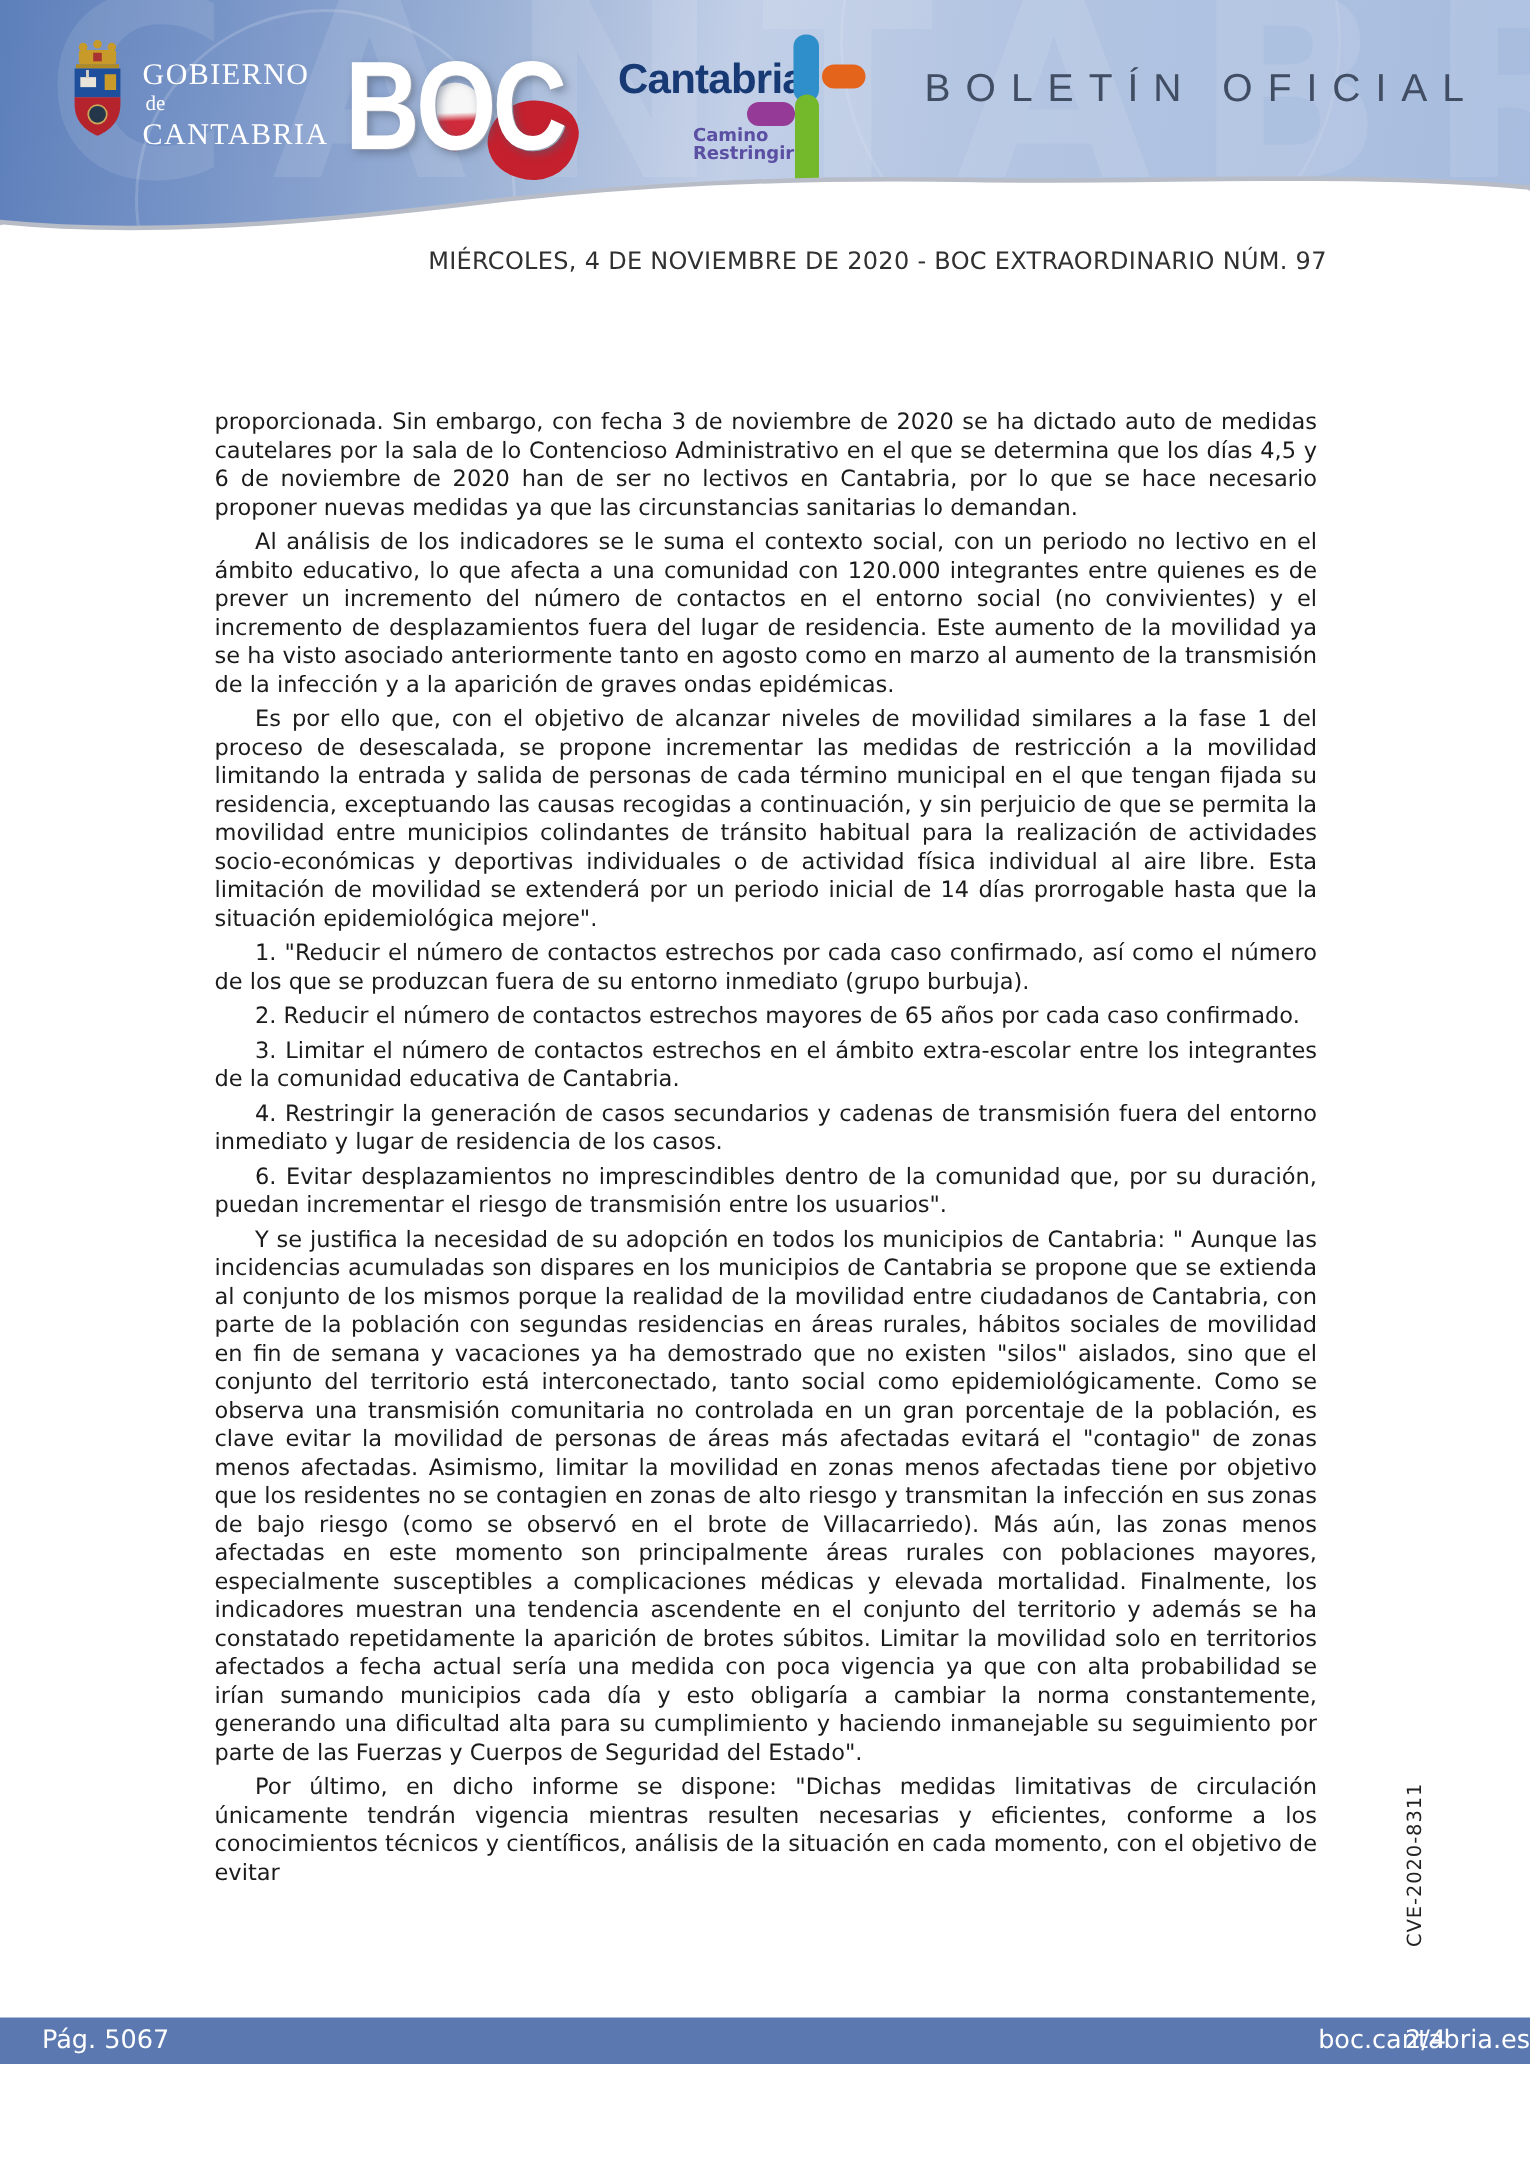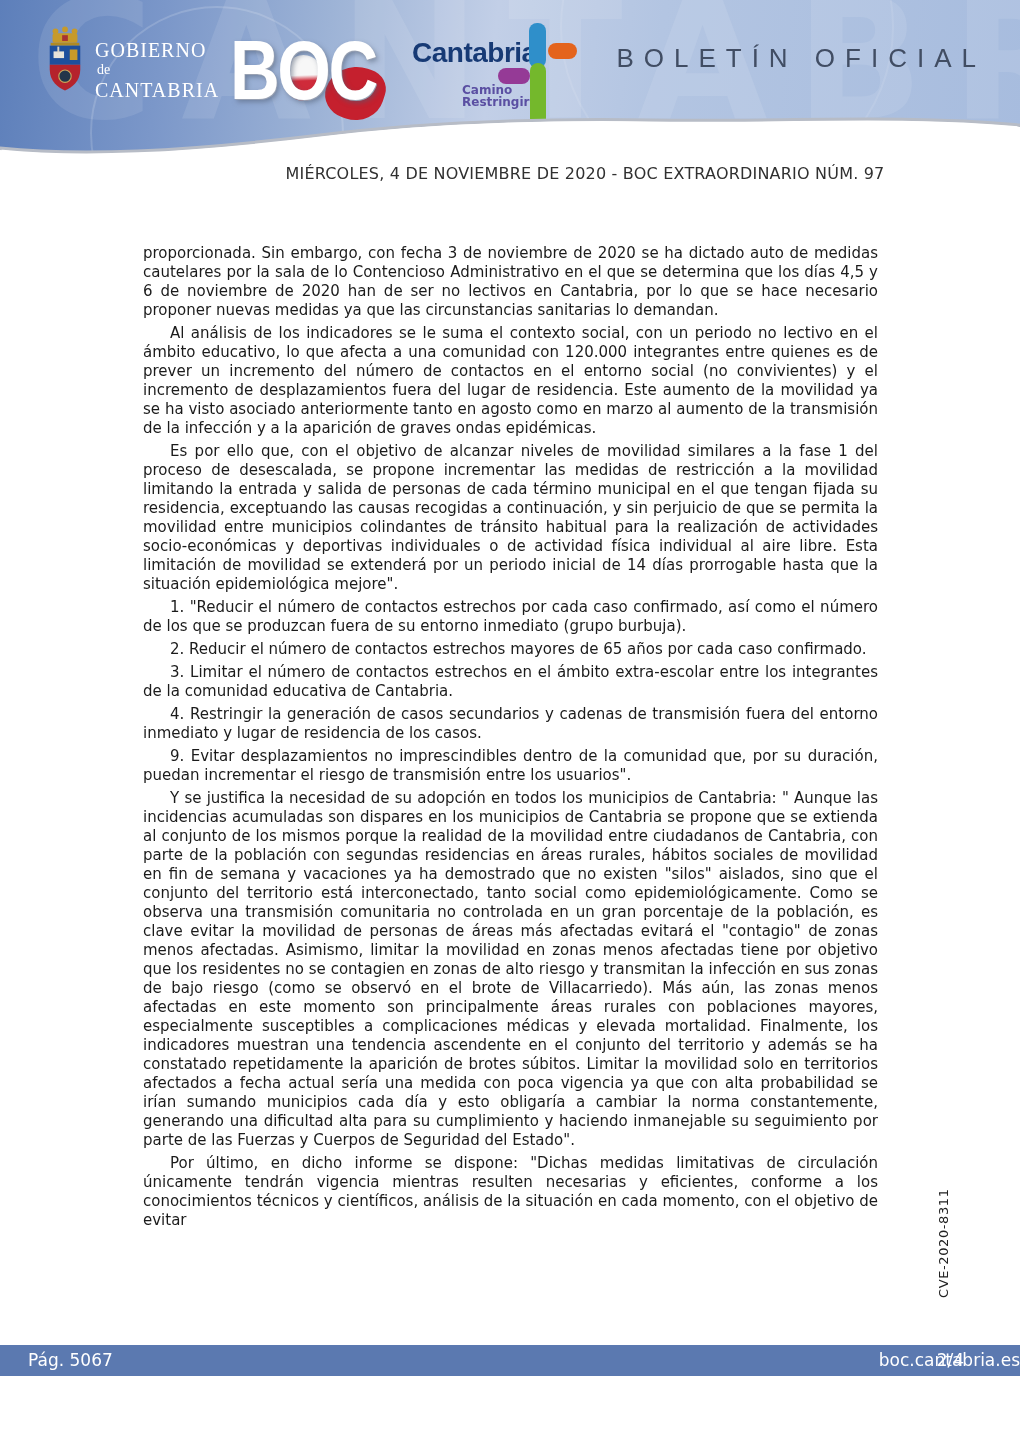--- a/index.html
+++ b/index.html
@@ -66,21 +66,21 @@
   }
 
   
   .dateline {
     position:absolute; left:150px; top:164px; width:870px; text-align:center;
     font-size:16px; color:#303030; letter-spacing:0.2px;
   }
 
   
   .doc-body {
-    position:absolute; left:143px; top:244px; width:735px;
+    position:absolute; left:143px; top:272px; width:735px;
     font-size:15px; line-height:19px; color:#1b1b1b;
   }
   .para {margin:0 0 4px 0; text-align:justify; text-indent:27px;}
   .para.no-indent {text-indent:0;}
 
   
   .cve {
     position:absolute; left:936px; top:1186px; height:112px;
     writing-mode:vertical-rl; transform:rotate(180deg);
     font-size:13px; color:#222222; letter-spacing:0.6px; white-space:nowrap;
@@ -164,21 +164,21 @@
   <div class="dateline">MIÉRCOLES, 4 DE NOVIEMBRE DE 2020 - BOC EXTRAORDINARIO NÚM. 97</div>
 
   <main class="doc-body">
     <p class="para no-indent">proporcionada. Sin embargo, con fecha 3 de noviembre de 2020 se ha dictado auto de medidas cautelares por la sala de lo Contencioso Administrativo en el que se determina que los días 4,5 y 6 de noviembre de 2020 han de ser no lectivos en Cantabria, por lo que se hace necesario proponer nuevas medidas ya que las circunstancias sanitarias lo demandan.</p>
     <p class="para">Al análisis de los indicadores se le suma el contexto social, con un periodo no lectivo en el ámbito educativo, lo que afecta a una comunidad con 120.000 integrantes entre quienes es de prever un incremento del número de contactos en el entorno social (no convivientes) y el incremento de desplazamientos fuera del lugar de residencia. Este aumento de la movilidad ya se ha visto asociado anteriormente tanto en agosto como en marzo al aumento de la transmisión de la infección y a la aparición de graves ondas epidémicas.</p>
     <p class="para">Es por ello que, con el objetivo de alcanzar niveles de movilidad similares a la fase 1 del proceso de desescalada, se propone incrementar las medidas de restricción a la movilidad limitando la entrada y salida de personas de cada término municipal en el que tengan fijada su residencia, exceptuando las causas recogidas a continuación, y sin perjuicio de que se permita la movilidad entre municipios colindantes de tránsito habitual para la realización de actividades socio-económicas y deportivas individuales o de actividad física individual al aire libre. Esta limitación de movilidad se extenderá por un periodo inicial de 14 días prorrogable hasta que la situación epidemiológica mejore".</p>
     <p class="para">1. "Reducir el número de contactos estrechos por cada caso confirmado, así como el número de los que se produzcan fuera de su entorno inmediato (grupo burbuja).</p>
     <p class="para">2. Reducir el número de contactos estrechos mayores de 65 años por cada caso confirmado.</p>
     <p class="para">3. Limitar el número de contactos estrechos en el ámbito extra-escolar entre los integrantes de la comunidad educativa de Cantabria.</p>
     <p class="para">4. Restringir la generación de casos secundarios y cadenas de transmisión fuera del entorno inmediato y lugar de residencia de los casos.</p>
-    <p class="para">9. Evitar desplazamientos no imprescindibles dentro de la comunidad que, por su duración, puedan incrementar el riesgo de transmisión entre los usuarios".</p>
+    <p class="para">6. Evitar desplazamientos no imprescindibles dentro de la comunidad que, por su duración, puedan incrementar el riesgo de transmisión entre los usuarios".</p>
     <p class="para">Y se justifica la necesidad de su adopción en todos los municipios de Cantabria: " Aunque las incidencias acumuladas son dispares en los municipios de Cantabria se propone que se extienda al conjunto de los mismos porque la realidad de la movilidad entre ciudadanos de Cantabria, con parte de la población con segundas residencias en áreas rurales, hábitos sociales de movilidad en fin de semana y vacaciones ya ha demostrado que no existen "silos" aislados, sino que el conjunto del territorio está interconectado, tanto social como epidemiológicamente. Como se observa una transmisión comunitaria no controlada en un gran porcentaje de la población, es clave evitar la movilidad de personas de áreas más afectadas evitará el "contagio" de zonas menos afectadas. Asimismo, limitar la movilidad en zonas menos afectadas tiene por objetivo que los residentes no se contagien en zonas de alto riesgo y transmitan la infección en sus zonas de bajo riesgo (como se observó en el brote de Villacarriedo). Más aún, las zonas menos afectadas en este momento son principalmente áreas rurales con poblaciones mayores, especialmente susceptibles a complicaciones médicas y elevada mortalidad. Finalmente, los indicadores muestran una tendencia ascendente en el conjunto del territorio y además se ha constatado repetidamente la aparición de brotes súbitos. Limitar la movilidad solo en territorios afectados a fecha actual sería una medida con poca vigencia ya que con alta probabilidad se irían sumando municipios cada día y esto obligaría a cambiar la norma constantemente, generando una dificultad alta para su cumplimiento y haciendo inmanejable su seguimiento por parte de las Fuerzas y Cuerpos de Seguridad del Estado".</p>
     <p class="para">Por último, en dicho informe se dispone: "Dichas medidas limitativas de circulación únicamente tendrán vigencia mientras resulten necesarias y eficientes, conforme a los conocimientos técnicos y científicos, análisis de la situación en cada momento, con el objetivo de evitar</p>
   </main>
 
   <div class="cve">CVE-2020-8311</div>
 
   <footer class="footer-bar">
     <span class="footer-left">Pág. 5067</span>
     <span class="footer-center">boc.cantabria.es</span>
     <span class="footer-right">2/4</span>

